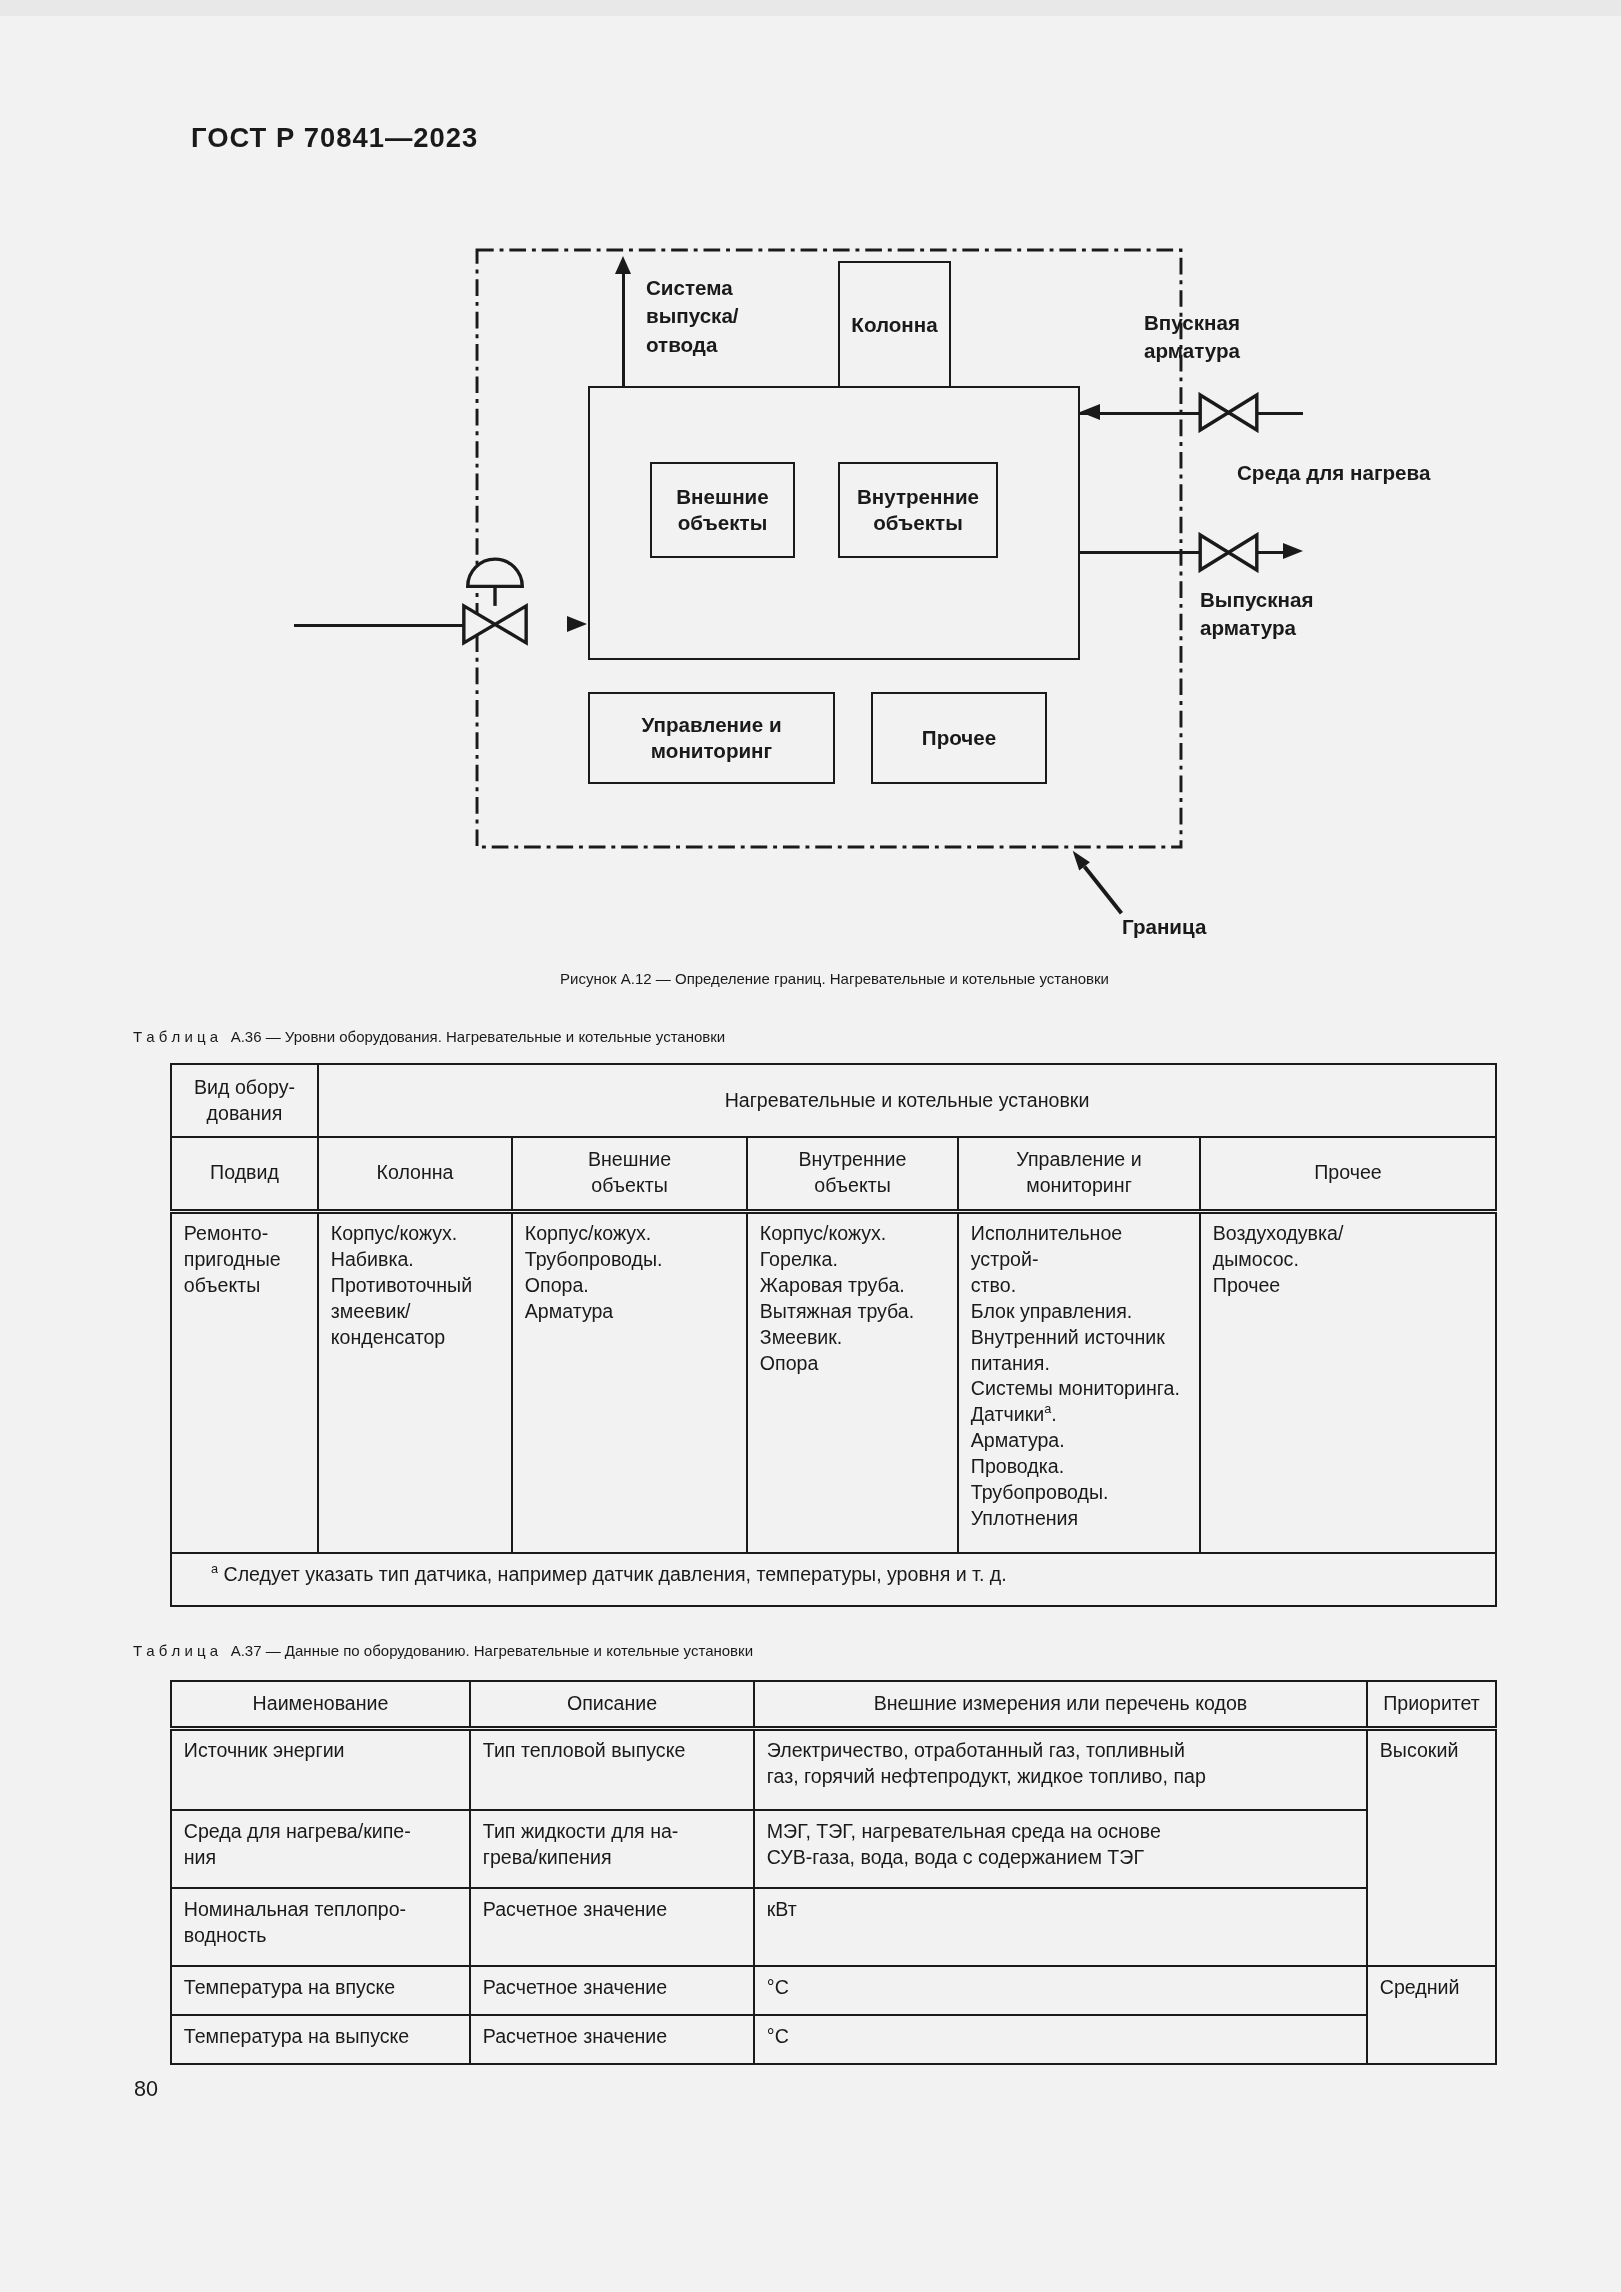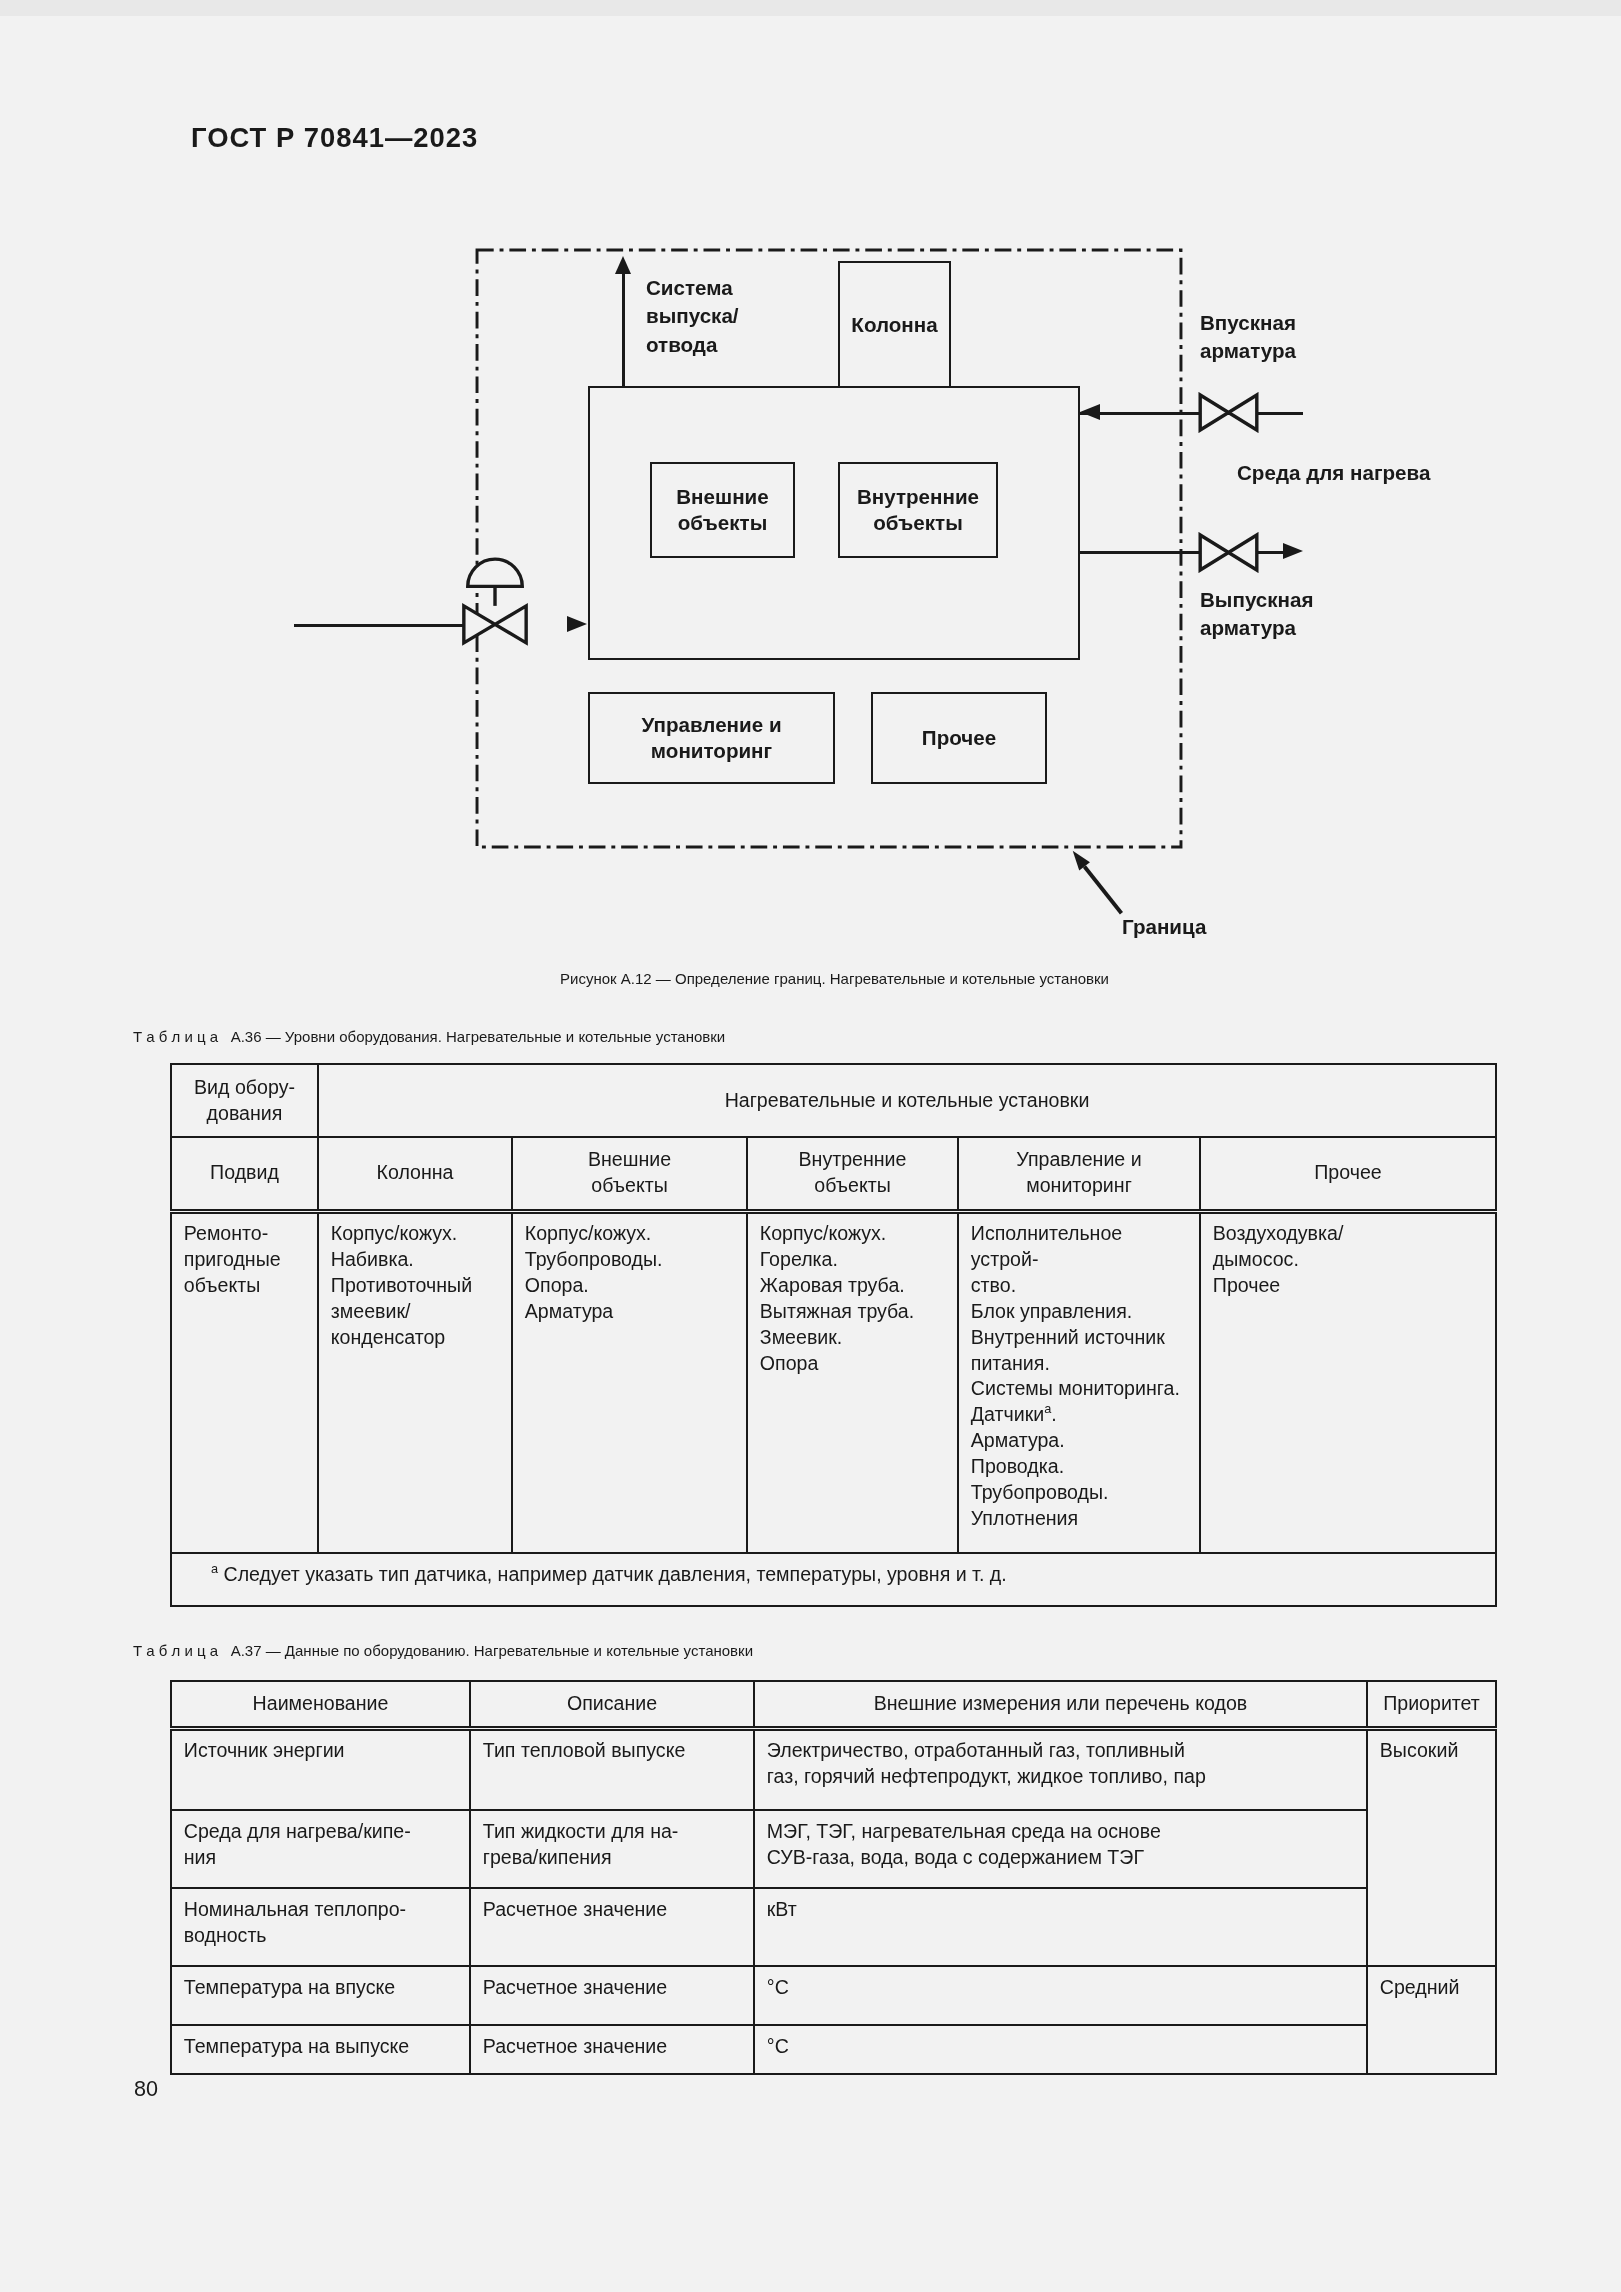--- a/index.html
+++ b/index.html
@@ -81,21 +81,21 @@
     <div class="arrow-up" style="left:615px;top:240px;"></div>
     <div class="dlabel pre" style="left:646px;top:258px;">Система
 выпуска/
 отвода</div>
 
     <div class="hline" style="left:1080px;top:396px;width:223px;"></div>
     <div class="arrow-left" style="left:1080px;top:388px;"></div>
     <svg class="abs" style="left:1197px;top:376px;" width="63" height="41" viewBox="0 0 64 42">
       <path d="M3,3 L3,39 L61,3 L61,39 Z" fill="#f2f2f2" stroke="#1a1a1a" stroke-width="3.5"></path>
     </svg>
-    <div class="dlabel pre" style="left:1200px;top:293px;">Впускная
+    <div class="dlabel pre" style="left:1144px;top:293px;">Впускная
 арматура</div>
 
     <div class="dlabel" style="left:1237px;top:443px;">Среда для нагрева</div>
 
     <div class="hline" style="left:1080px;top:535px;width:206px;"></div>
     <div class="arrow-right" style="left:1283px;top:527px;"></div>
     <svg class="abs" style="left:1197px;top:516px;" width="63" height="41" viewBox="0 0 64 42">
       <path d="M3,3 L3,39 L61,3 L61,39 Z" fill="#f2f2f2" stroke="#1a1a1a" stroke-width="3.5"></path>
     </svg>
     <div class="dlabel pre" style="left:1200px;top:570px;">Выпускная
@@ -215,21 +215,21 @@
 грева/кипения</td>
       <td class="pre">МЭГ, ТЭГ, нагревательная среда на основе
 СУВ-газа, вода, вода с содержанием ТЭГ</td>
     </tr>
     <tr style="height:78px;">
       <td class="pre">Номинальная теплопро-
 водность</td>
       <td class="pre">Расчетное значение</td>
       <td class="pre">кВт</td>
     </tr>
-    <tr style="height:59px;">
+    <tr style="height:49px;">
       <td class="pre">Температура на впуске</td>
       <td class="pre">Расчетное значение</td>
       <td class="pre">°С</td>
       <td rowspan="2">Средний</td>
     </tr>
     <tr style="height:49px;">
       <td class="pre">Температура на выпуске</td>
       <td class="pre">Расчетное значение</td>
       <td class="pre">°С</td>
     </tr>

